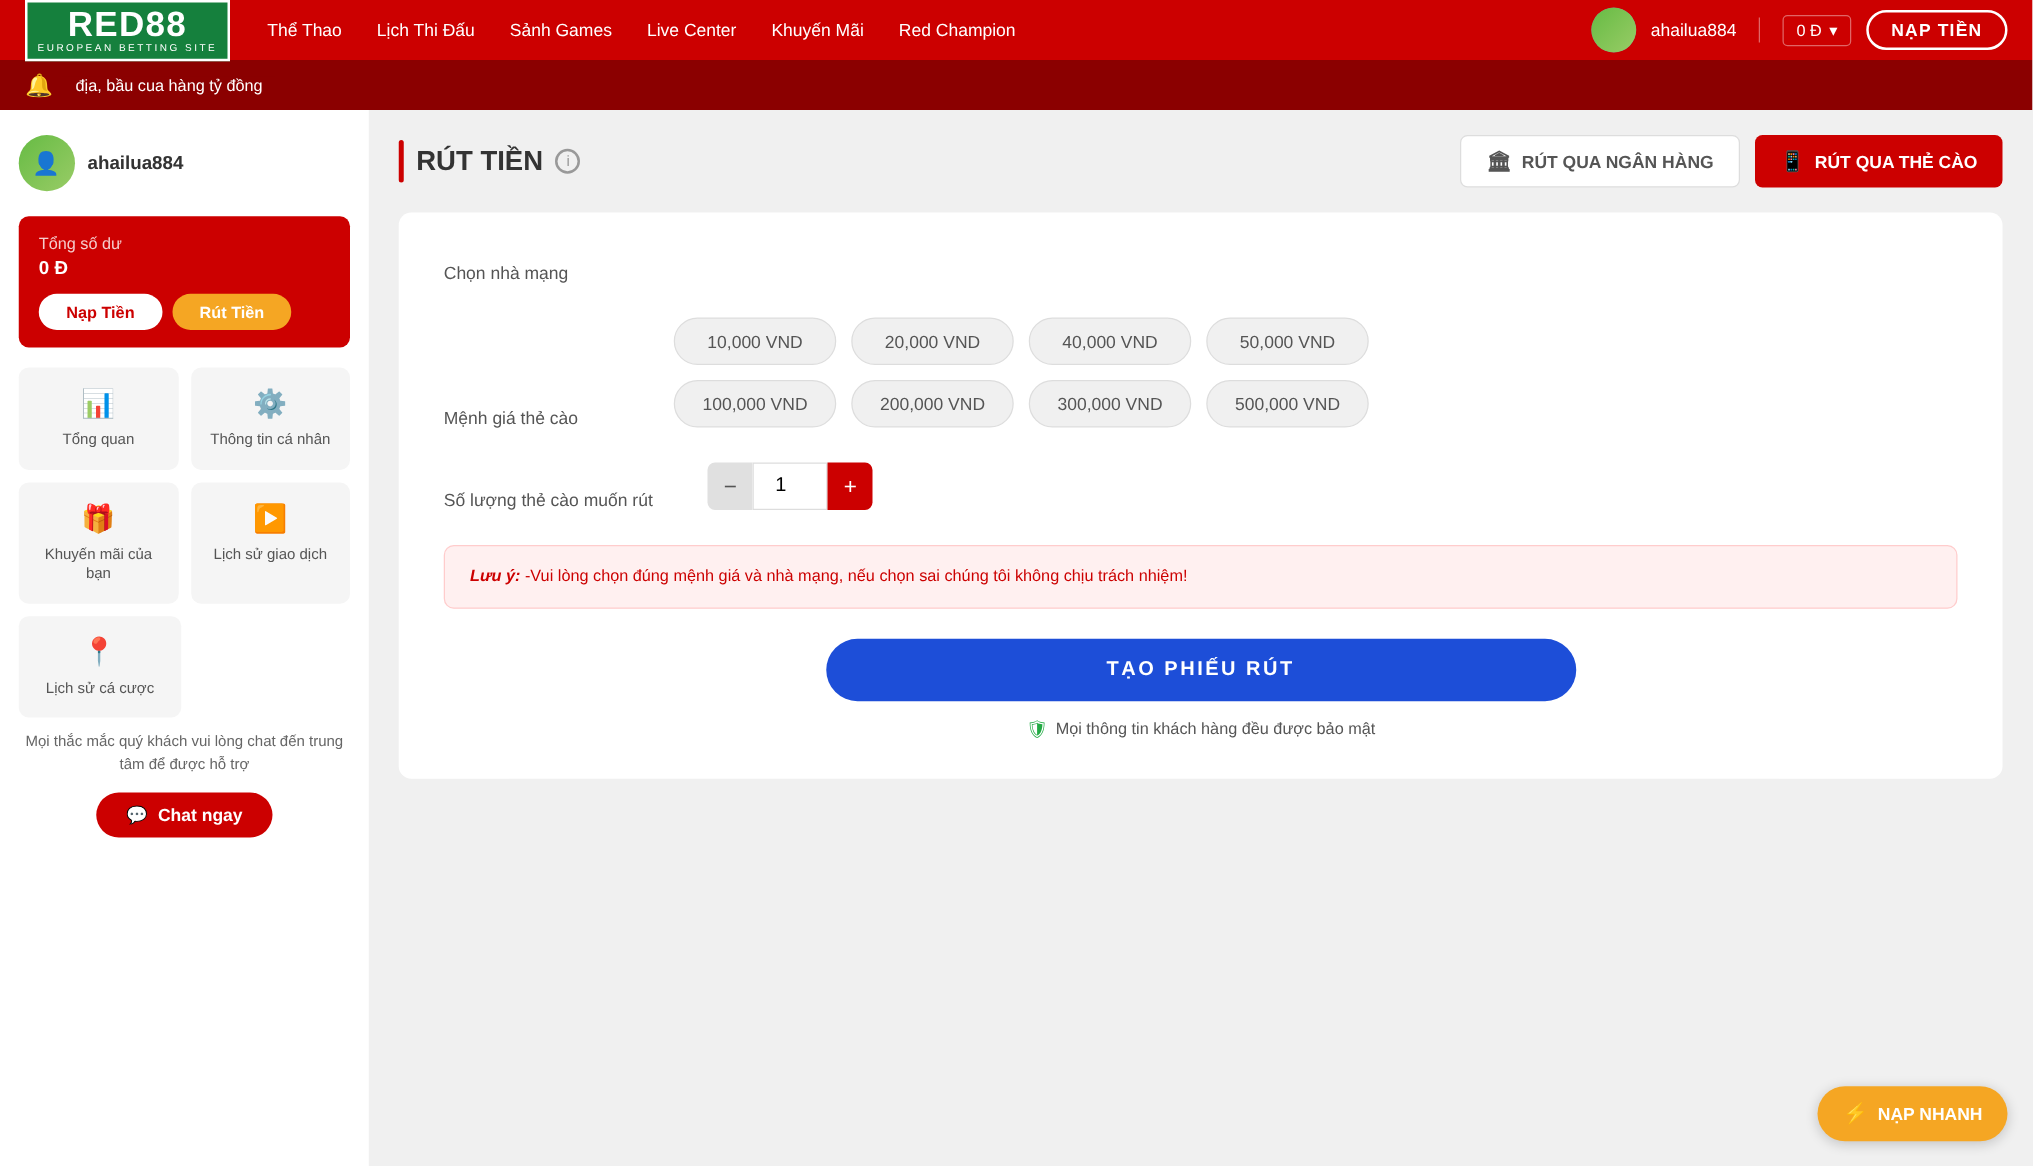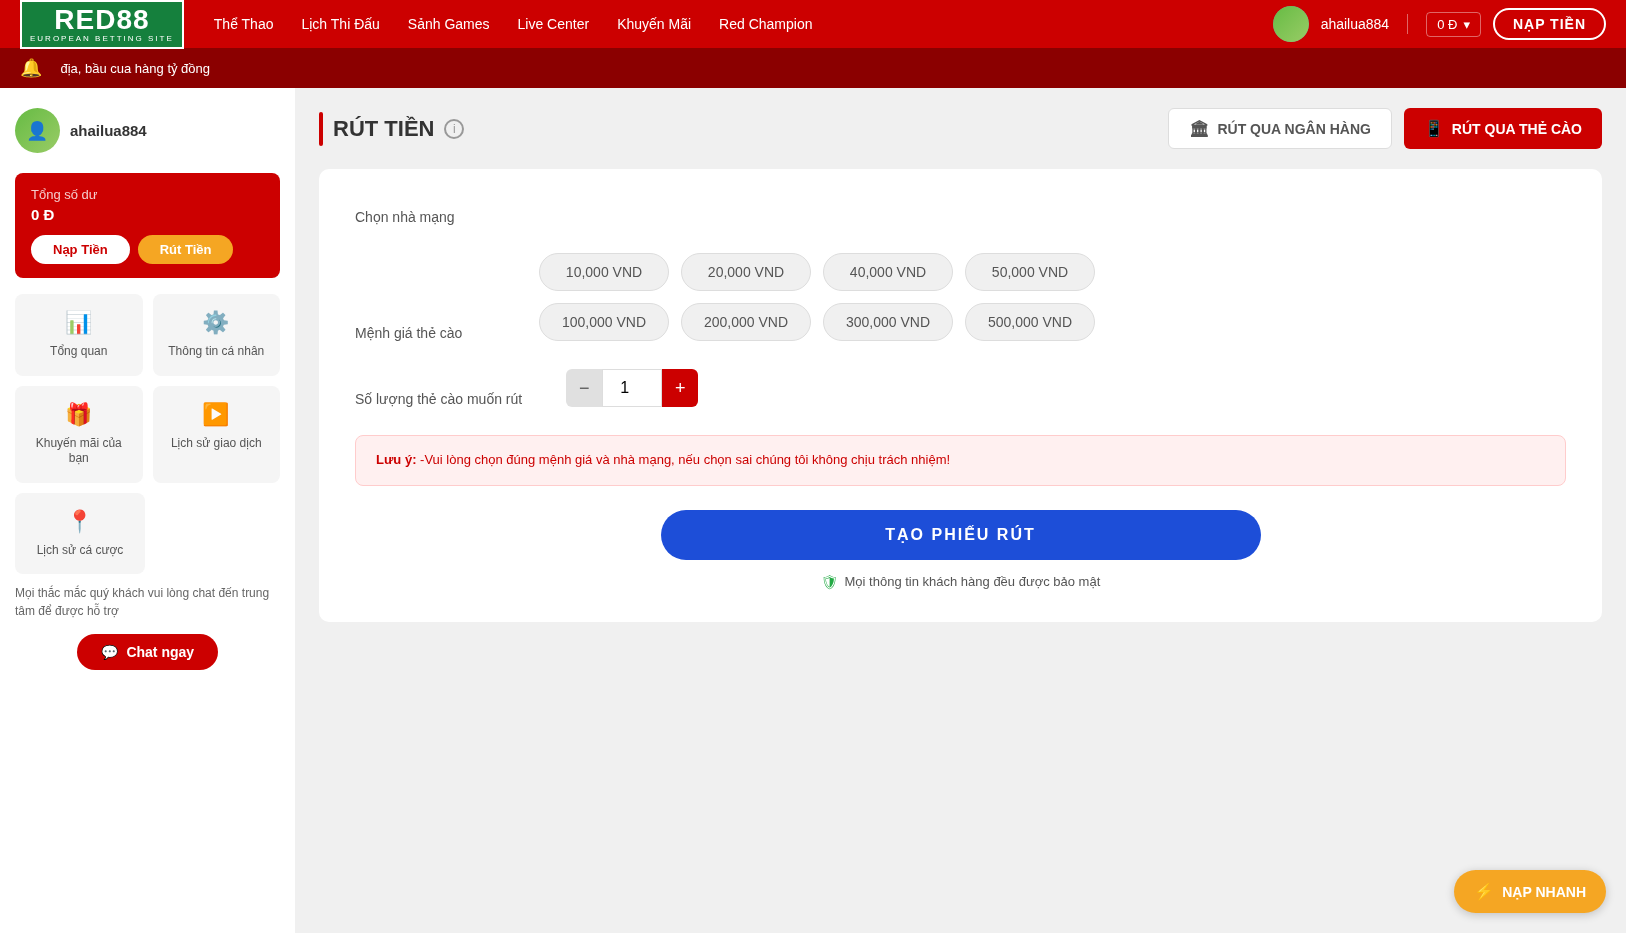--- a/index.html
+++ b/index.html
@@ -44,21 +44,21 @@
     .btn-nap { background: white; color: #cc0000; border: none; border-radius: 20px; padding: 7px 22px; font-weight: bold; font-size: 13px; cursor: pointer; }
     .btn-rut { background: #f5a623; color: white; border: none; border-radius: 20px; padding: 7px 22px; font-weight: bold; font-size: 13px; cursor: pointer; }
     .sidebar-menu { display: grid; grid-template-columns: 1fr 1fr; gap: 10px; margin-bottom: 10px; }
     .menu-item { background: #f5f5f5; border-radius: 8px; padding: 16px 10px; display: flex; flex-direction: column; align-items: center; gap: 8px; cursor: pointer; text-align: center; }
     .menu-icon { font-size: 22px; color: #555; }
     .menu-label { font-size: 12px; color: #555; line-height: 1.3; }
     .menu-item-wide { background: #f5f5f5; border-radius: 8px; padding: 16px 10px; display: flex; flex-direction: column; align-items: center; gap: 8px; cursor: pointer; text-align: center; width: 130px; }
     .logout-btn { display: flex; align-items: center; justify-content: space-between; background: #f5f5f5; border-radius: 8px; padding: 10px 16px; cursor: pointer; margin-bottom: 20px; }
     .logout-text { font-size: 14px; color: #333; }
     .logout-icon { font-size: 18px; color: #555; }
-    .support-text { font-size: 12px; color: #666; line-height: 1.5; margin-bottom: 14px; }
+    .support-text { font-size: 12px; color: #666; text-align: center; line-height: 1.5; margin-bottom: 14px; }
     .chat-btn { display: flex; align-items: center; justify-content: center; gap: 8px; background: #cc0000; color: white; border: none; border-radius: 20px; padding: 10px 24px; font-size: 14px; font-weight: bold; cursor: pointer; margin: 0 auto; }
 
     
     .main-content { flex: 1; padding: 20px 24px; }
     .page-header { display: flex; align-items: center; justify-content: space-between; margin-bottom: 20px; }
     .page-title-area { display: flex; align-items: center; gap: 10px; }
     .page-title-bar { width: 4px; height: 34px; background: #cc0000; border-radius: 2px; }
     .page-title { font-size: 22px; font-weight: bold; color: #333; }
     .info-icon { width: 20px; height: 20px; border-radius: 50%; border: 2px solid #999; display: flex; align-items: center; justify-content: center; color: #999; font-size: 12px; cursor: pointer; }
     .tab-buttons { display: flex; gap: 12px; }
@@ -78,21 +78,21 @@
     .mobifone-color { color: #0066cc; }
     .vinaphone-color { color: #000; }
     .amount-options { display: flex; flex-wrap: wrap; gap: 12px; max-width: 600px; }
     .amount-btn { background: #f0f0f0; border: 1.5px solid #ddd; border-radius: 20px; padding: 10px 20px; font-size: 14px; color: #555; cursor: pointer; min-width: 130px; text-align: center; }
     .qty-row { display: flex; align-items: center; gap: 0; }
     .qty-btn-minus { background: #e0e0e0; border: none; border-radius: 6px 0 0 6px; width: 36px; height: 38px; font-size: 18px; cursor: pointer; display: flex; align-items: center; justify-content: center; color: #555; }
     .qty-input { width: 60px; height: 38px; border: 1px solid #ddd; text-align: center; font-size: 16px; border-radius: 0; outline: none; }
     .qty-btn-plus { background: #cc0000; border: none; border-radius: 0 6px 6px 0; width: 36px; height: 38px; font-size: 18px; cursor: pointer; display: flex; align-items: center; justify-content: center; color: white; }
     .notice-box { background: #fff0f0; border: 1px solid #ffcccc; border-radius: 8px; padding: 14px 20px; margin-bottom: 24px; margin-top: 10px; }
     .notice-text { font-size: 13px; color: #cc0000; line-height: 1.6; }
-    .notice-label { font-weight: bold; }
+    .notice-label { font-weight: bold; font-style: italic; }
     .submit-btn { background: #1d4ed8; color: white; border: none; border-radius: 30px; width: 100%; padding: 16px; font-size: 16px; font-weight: bold; cursor: pointer; letter-spacing: 2px; max-width: 600px; margin: 0 auto; display: block; }
     .secure-text { text-align: center; color: #555; font-size: 13px; margin-top: 14px; display: flex; align-items: center; justify-content: center; gap: 6px; }
     .secure-icon { color: #22aa44; font-size: 14px; }
 
     
     .nap-nhanh-btn { position: fixed; bottom: 20px; right: 20px; background: #f5a623; color: white; border: none; border-radius: 24px; padding: 12px 20px; font-size: 14px; font-weight: bold; cursor: pointer; display: flex; align-items: center; gap: 8px; box-shadow: 0 2px 10px rgba(0,0,0,0.2); z-index: 100; }
     .lightning { font-size: 16px; }
     .divider { width: 1px; height: 20px; background: rgba(255,255,255,0.4); margin: 0 6px; }
   </style>
 </head>

